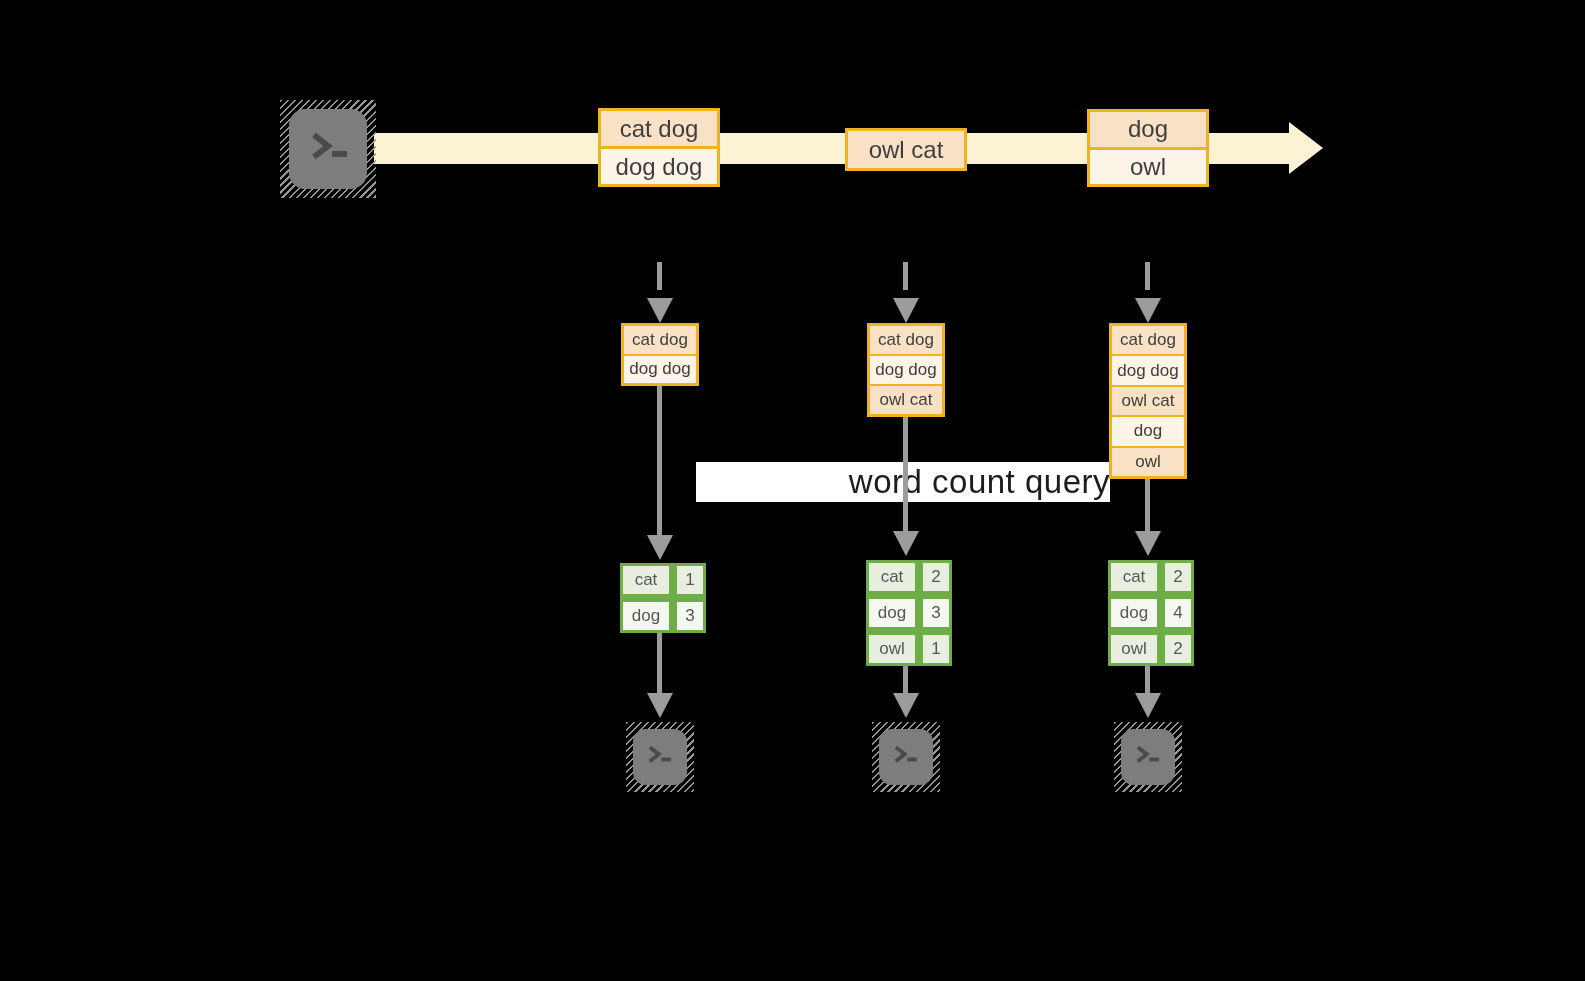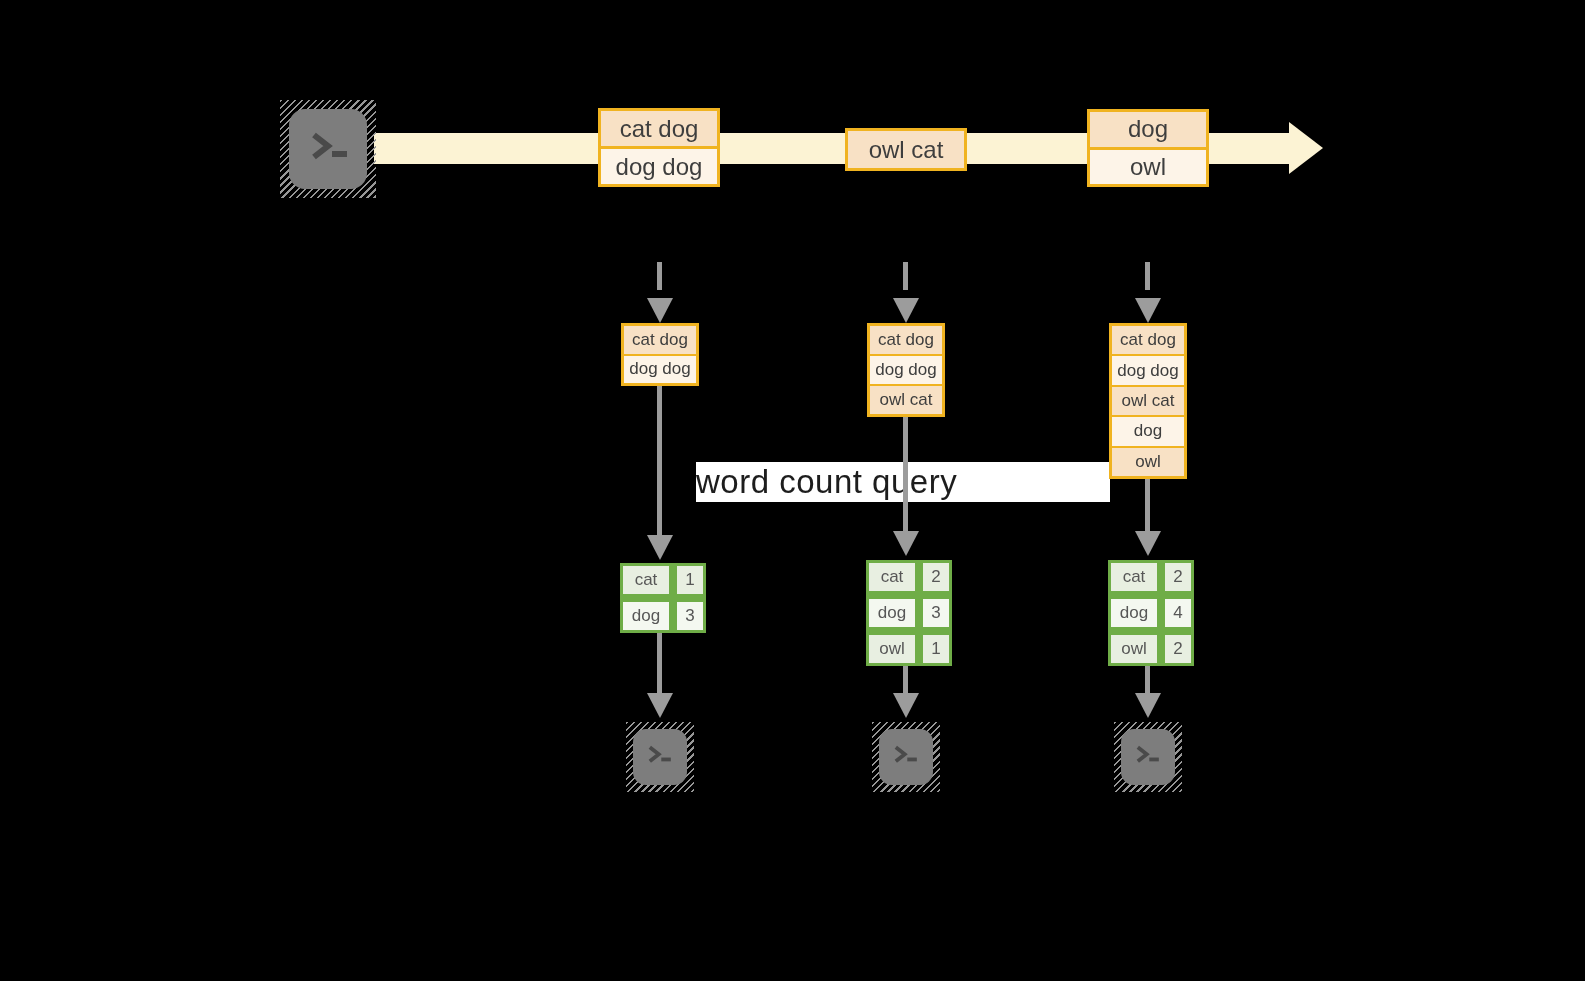--- a/index.html
+++ b/index.html
@@ -22,21 +22,21 @@
   .erow + .erow{border-top:3px solid #f0b320;}
   .sbox .erow{font-size:17px;}
   .sbox .erow + .erow{border-top:2px solid #f0b320;}
   .fill-d{background:#f8e1c5;}
   .fill-l{background:#fdf4e8;}
   
   .vstem{position:absolute;width:5px;background:#9c9c9c;}
   .vhead{position:absolute;width:0;height:0;border-left:13px solid transparent;border-right:13px solid transparent;border-top:25px solid #9c9c9c;}
   
   .qlabel{position:absolute;left:696px;top:462px;width:414px;height:40px;background:#ffffff;
-    display:flex;align-items:center;justify-content:flex-start;color:#1d1d1d;font-size:33px;letter-spacing:.5px;}
+    display:flex;align-items:center;justify-content:flex-end;color:#1d1d1d;font-size:33px;letter-spacing:.5px;}
   
   .gtable{position:absolute;box-sizing:content-box;border:3px solid #6fad47;background:#6fad47;
     display:grid;grid-template-columns:46px 26px;gap:8px;}
   .gcell{display:flex;align-items:center;justify-content:center;height:28px;color:#575757;font-size:17px;}
   .gfill-d{background:#e8efe1;}
   .gfill-l{background:#f4f8f0;}
 </style>
 </head>
 <body>
 

